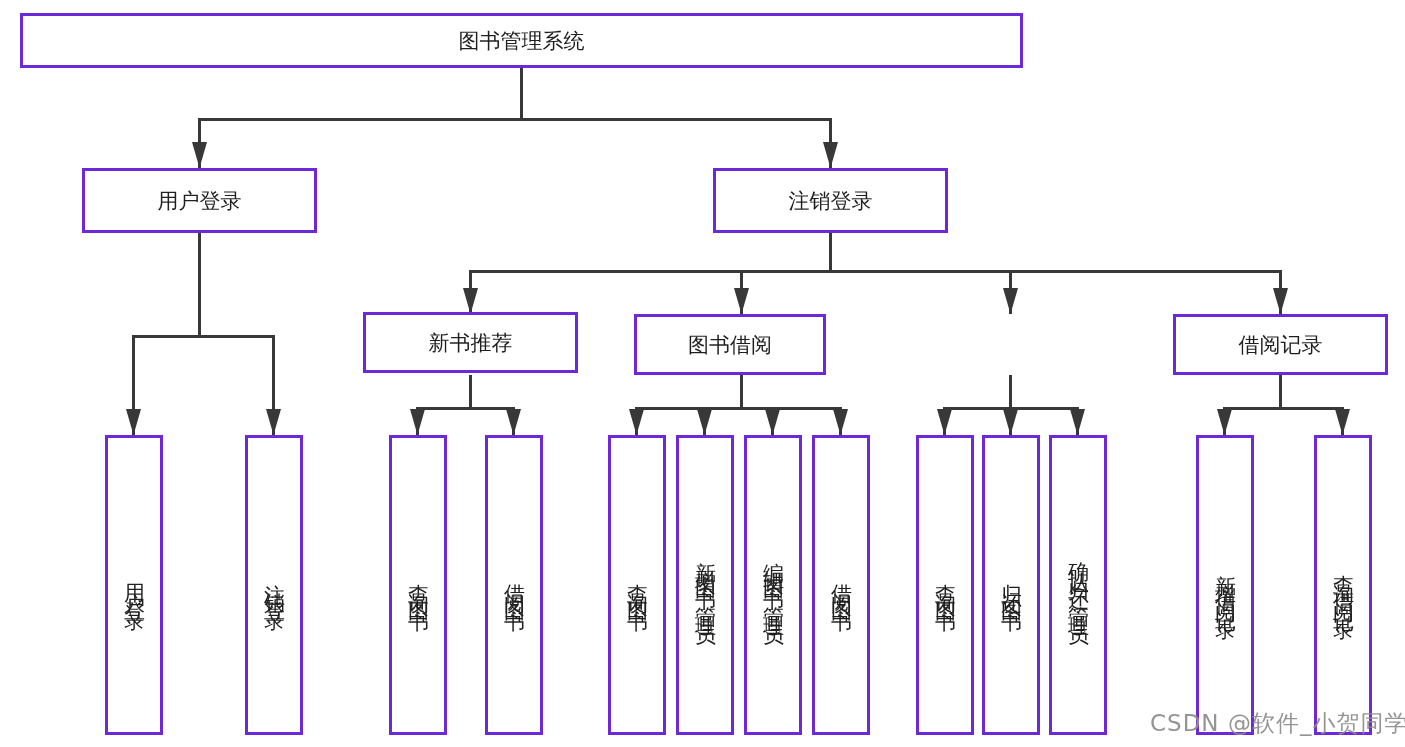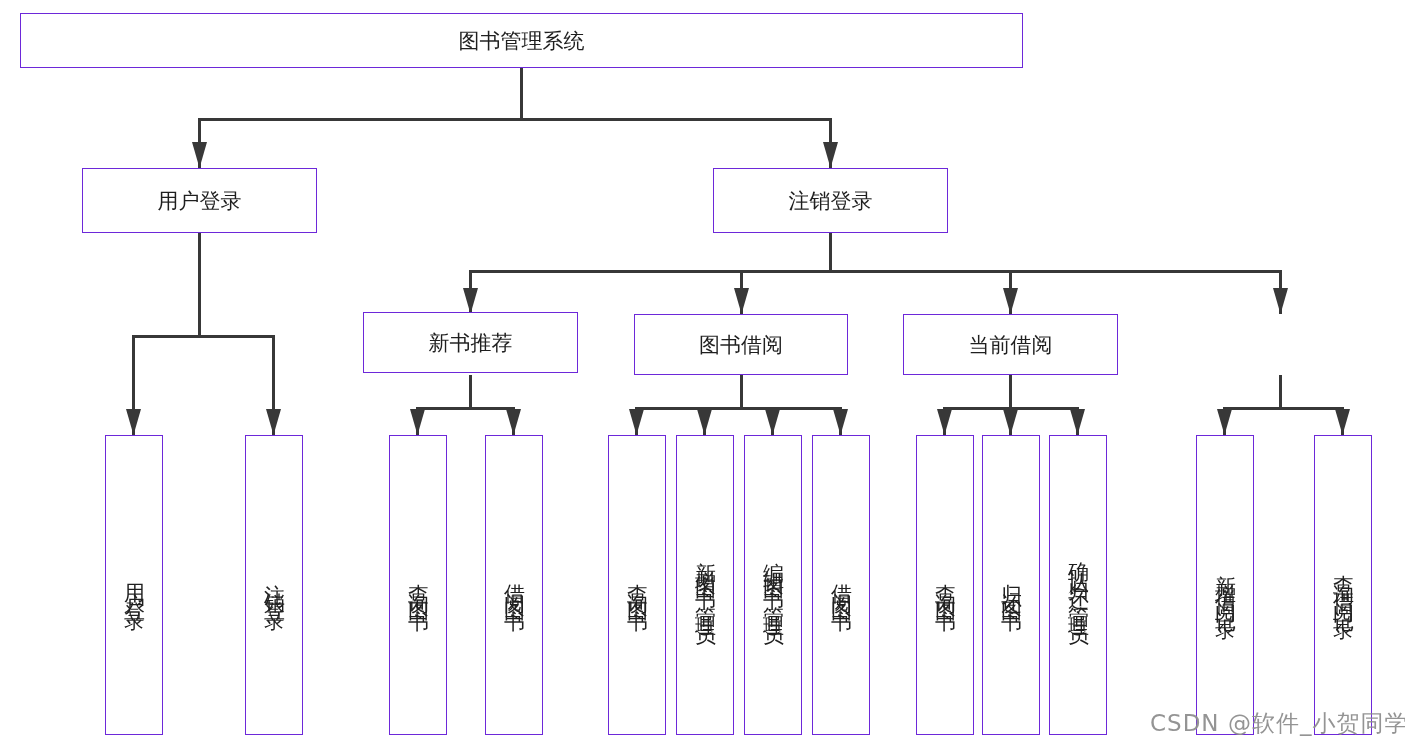--- a/index.html
+++ b/index.html
@@ -3,21 +3,21 @@
 <meta charset="utf-8">
 <style>
   html,body{margin:0;padding:0;background:#ffffff;}
   .canvas{
     position:relative;width:1405px;height:747px;background:#ffffff;overflow:hidden;
     font-family:"DejaVu Sans","Liberation Sans",sans-serif;
   }
   .wires{position:absolute;left:0;top:0;z-index:1;}
   .box{
     position:absolute;box-sizing:border-box;background:#ffffff;
-    border:1px solid #6d28d9;display:flex;align-items:center;justify-content:center;
+    border:3px solid #6d28d9;display:flex;align-items:center;justify-content:center;
     color:#1f1f1f;font-size:21px;z-index:2;text-align:center;
   }
   .vbox span.vtext{
     writing-mode:vertical-rl;text-orientation:mixed;
     letter-spacing:9px;line-height:1;white-space:nowrap;
   }
   .watermark{
     position:absolute;left:1150px;top:708px;z-index:5;
     color:#8f8f8f;font-size:23px;letter-spacing:1px;opacity:.95;
     font-family:"DejaVu Sans","Liberation Sans",sans-serif;white-space:nowrap;
@@ -75,25 +75,25 @@
   <div class="box" style="left:82px;top:168px;width:235px;height:65px;">
     <span>用户登录</span>
   </div>
   <div class="box" style="left:713px;top:168px;width:235px;height:65px;">
     <span>注销登录</span>
   </div>
 
   <div class="box" style="left:363px;top:312px;width:215px;height:61px;">
     <span>新书推荐</span>
   </div>
-  <div class="box" style="left:634px;top:314px;width:214px;height:61px;">
+  <div class="box" style="left:634px;top:314px;width:192px;height:61px;">
     <span>图书借阅</span>
   </div>
-  <div class="box" style="left:903px;top:314px;width:215px;height:61px;">
-    <span>当前借阅</span>
+  <div class="box" style="left:1173px;top:314px;width:215px;height:61px;">
+    <span>借阅记录</span>
   </div>
 
   <div class="box vbox" style="left:105px;top:435px;width:58px;height:300px;">
     <span class="vtext">用户登录</span>
   </div>
   <div class="box vbox" style="left:245px;top:435px;width:58px;height:300px;">
     <span class="vtext">注销登录</span>
   </div>
 
   <div class="box vbox" style="left:389px;top:435px;width:58px;height:300px;">

